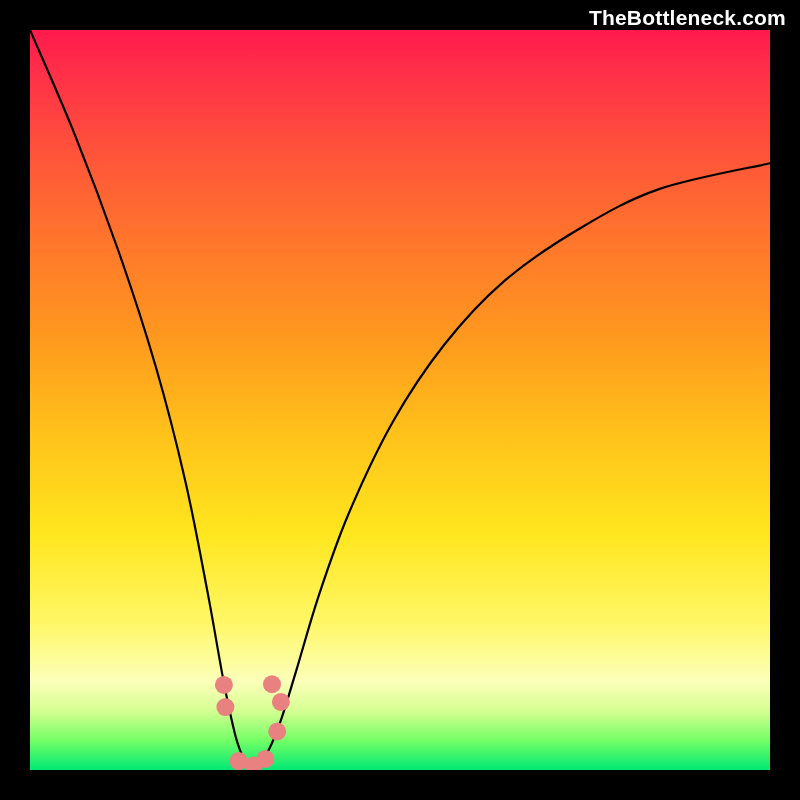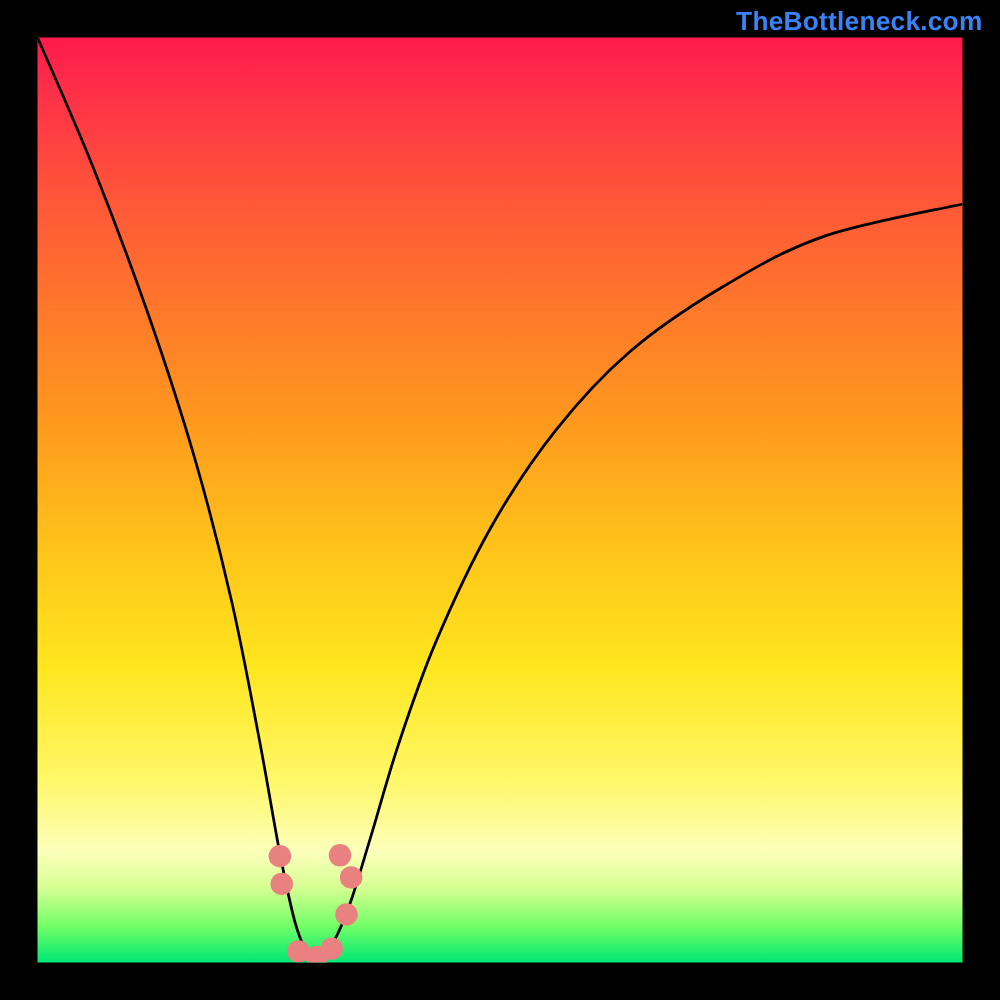--- a/index.html
+++ b/index.html
@@ -34,21 +34,21 @@
     );
   }
   
   .watermark {
     position: absolute;
     top: 6px;
     right: 14px;
     font-family: Arial, Helvetica, sans-serif;
     font-size: 21px;
     font-weight: bold;
-    color: #3b82f6;
+    color: #ffffff;
     letter-spacing: 0.2px;
   }
   
   svg.curves {
     position: absolute;
     left: 0;
     top: 0;
     width: 740px;
     height: 740px;
   }

